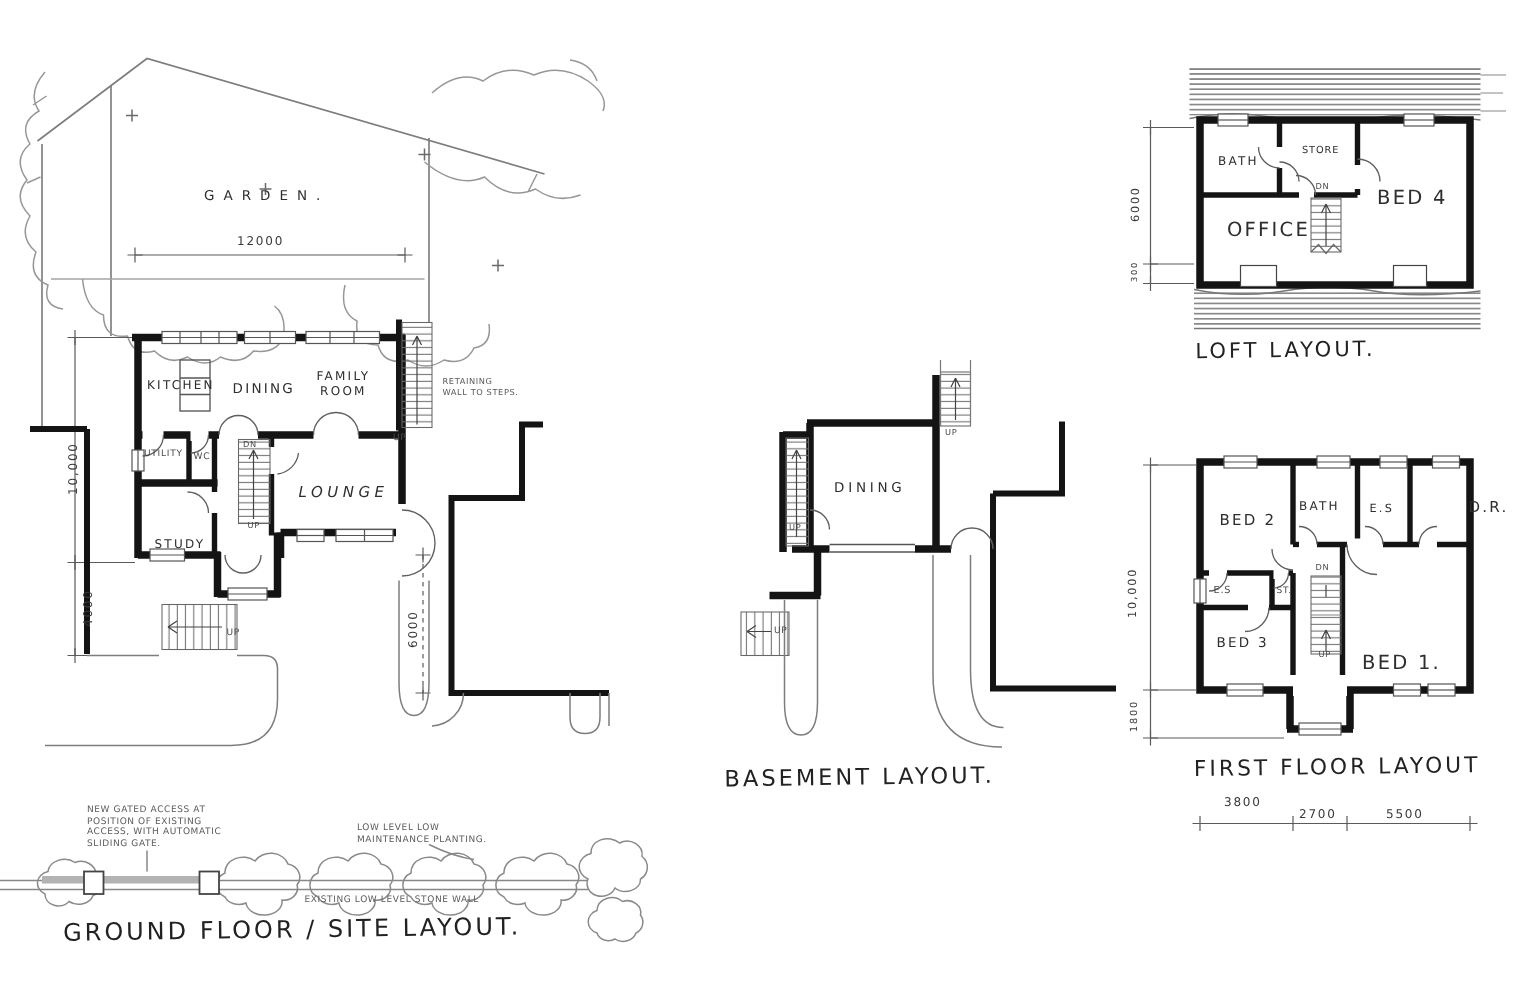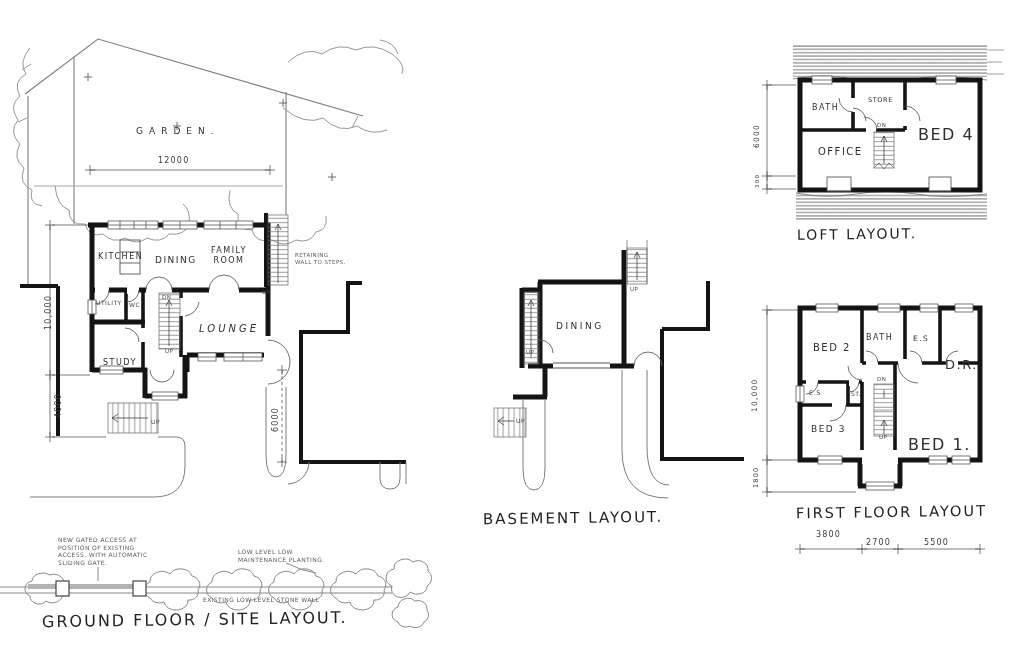--- a/index.html
+++ b/index.html
@@ -5,21 +5,21 @@
   html,body{margin:0;padding:0;background:#ffffff;}
   .sheet{position:relative;width:1024px;height:660px;background:#ffffff;overflow:hidden;
          font-family:"DejaVu Sans",sans-serif;}
   svg{position:absolute;left:0;top:0;}
   .lbl{position:absolute;color:#2e2e2e;white-space:pre-line;line-height:1.25;
        letter-spacing:1px;font-family:"DejaVu Sans",sans-serif;}
   .tiny{font-size:6px;letter-spacing:.5px;color:#4a4a4a;}
   .note{font-size:6px;letter-spacing:.4px;color:#5a5a5a;}
   .room{font-size:9px;letter-spacing:1.5px;}
   .room-sm{font-size:6.5px;letter-spacing:.6px;}
-  .room-lg{font-size:16px;letter-spacing:1.5px;}
+  .room-lg{font-size:13px;letter-spacing:1.5px;}
   .dim{font-size:8px;letter-spacing:1.2px;color:#3a3a3a;}
   .title{font-size:15px;letter-spacing:2px;color:#222;transform:rotate(-0.8deg);}
   .rot{transform:rotate(-90deg);transform-origin:left top;}
 </style>
 </head>
 <body>
 
 <div class="sheet">
 
 <svg width="1024" height="660" viewBox="0 0 1024 660">
@@ -361,31 +361,31 @@
 <div class="lbl title" style="left:42px;top:610px;font-size:16px;">GROUND FLOOR / SITE LAYOUT.</div>
 
 <div class="lbl room" style="left:556px;top:321px;letter-spacing:2.5px;">DINING</div>
 <div class="lbl tiny" style="left:526px;top:349px;font-size:5.5px;">UP</div>
 <div class="lbl tiny" style="left:630px;top:286px;font-size:5.5px;">UP</div>
 <div class="lbl tiny" style="left:516px;top:417px;">UP</div>
 <div class="lbl title" style="left:483px;top:509px;">BASEMENT LAYOUT.</div>
 
 <div class="lbl room" style="left:812px;top:103px;font-size:8px;">BATH</div>
 <div class="lbl room-sm" style="left:868px;top:96px;">STORE</div>
-<div class="lbl room" style="left:818px;top:146px;font-size:10px;">OFFICE</div>
+<div class="lbl room" style="left:818px;top:146px;font-size:13px;">OFFICE</div>
 <div class="lbl room-lg" style="left:918px;top:125px;">BED 4</div>
 <div class="lbl tiny" style="left:877px;top:122px;font-size:5.5px;">DN</div>
 <div class="lbl dim rot" style="left:752px;top:148px;font-size:7.5px;">6000</div>
 <div class="lbl dim rot" style="left:754px;top:188px;font-size:5.5px;">300</div>
 <div class="lbl title" style="left:797px;top:226px;font-size:14px;">LOFT LAYOUT.</div>
 
 <div class="lbl room" style="left:813px;top:342px;font-size:10px;">BED 2</div>
 <div class="lbl room" style="left:866px;top:333px;font-size:8px;">BATH</div>
 <div class="lbl room" style="left:913px;top:334px;font-size:7.5px;">E.S</div>
-<div class="lbl room" style="left:945px;top:333px;font-size:13px;margin-top:24px;">D.R.</div>
+<div class="lbl room" style="left:979px;top:333px;font-size:10px;">D.R.</div>
 <div class="lbl tiny" style="left:809px;top:389px;font-size:6.5px;">E.S</div>
 <div class="lbl tiny" style="left:851px;top:390px;">ST.</div>
 <div class="lbl room" style="left:811px;top:424px;">BED 3</div>
 <div class="lbl room-lg" style="left:908px;top:403px;margin-top:32px;">BED 1.</div>
 <div class="lbl tiny" style="left:877px;top:376px;font-size:5.5px;">DN</div>
 <div class="lbl tiny" style="left:879px;top:434px;font-size:5.5px;">UP</div>
 <div class="lbl dim rot" style="left:750px;top:412px;font-size:7.5px;">10,000</div>
 <div class="lbl dim rot" style="left:752px;top:488px;font-size:6.5px;">1800</div>
 <div class="lbl dim" style="left:816px;top:530px;">3800</div>
 <div class="lbl dim" style="left:866px;top:538px;">2700</div>

